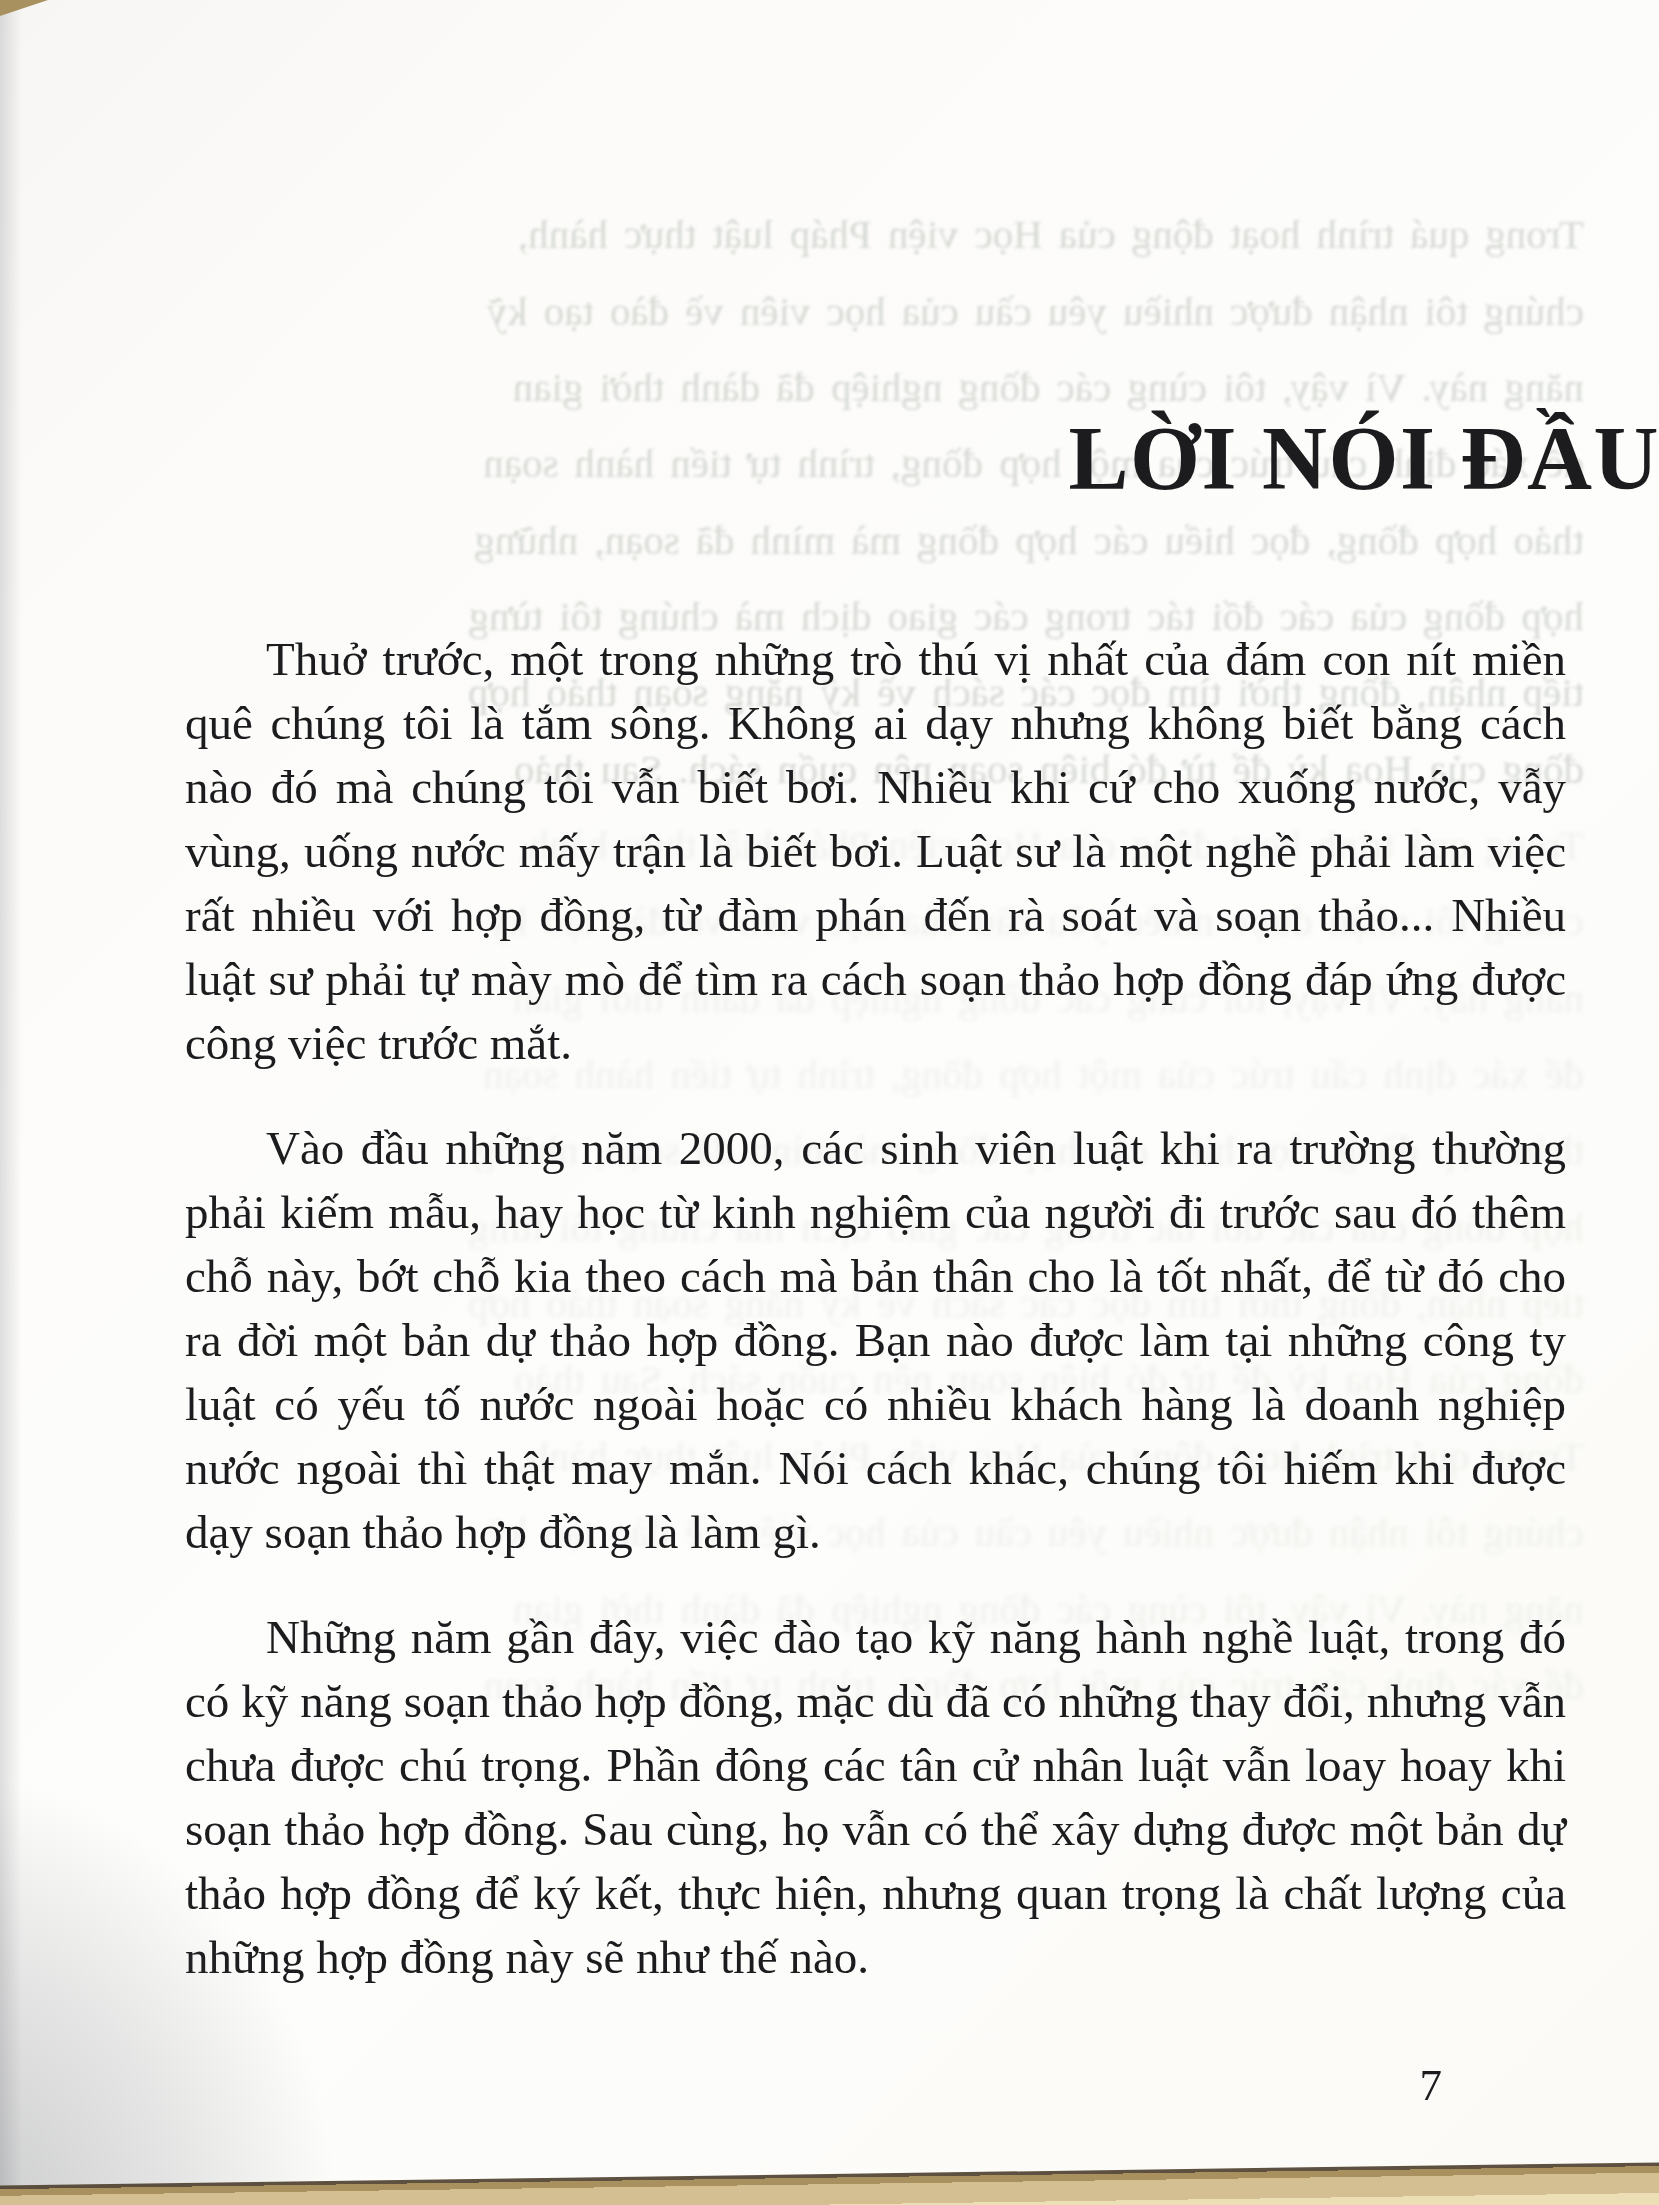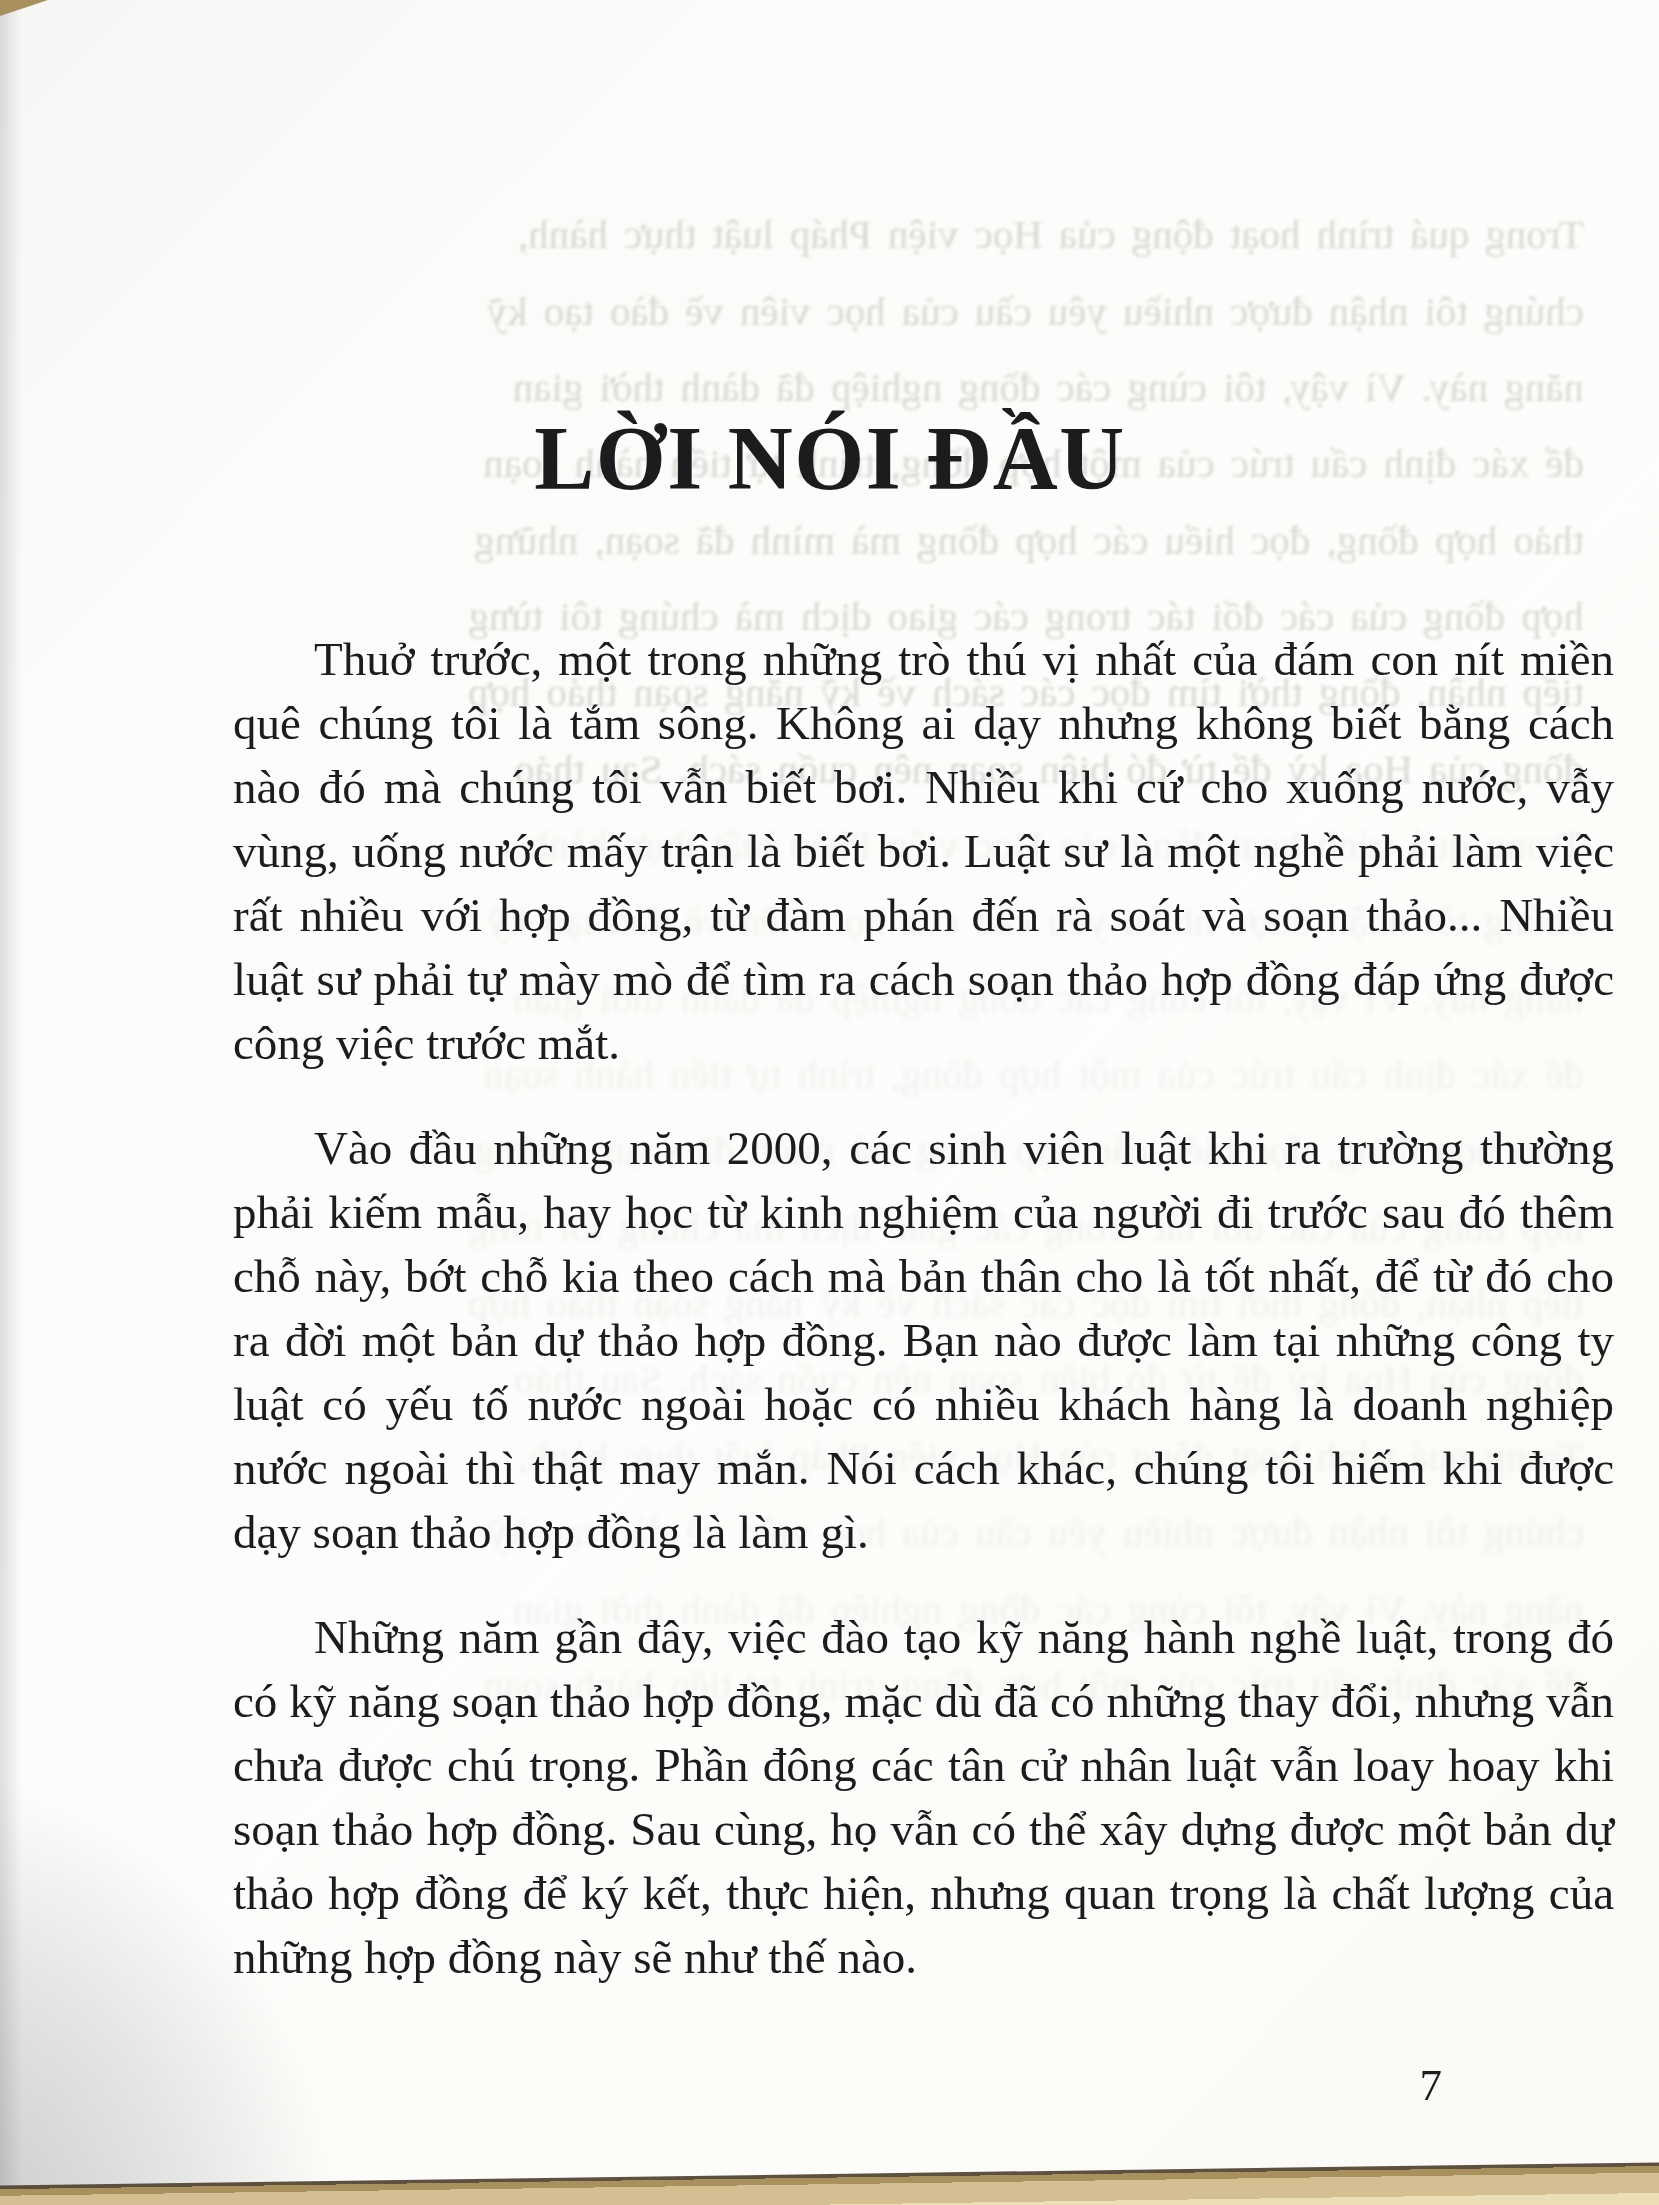--- a/index.html
+++ b/index.html
@@ -25,32 +25,31 @@
     filter:blur(1.5px);
     opacity:.30;
     word-spacing:5.8px;
     white-space:nowrap;overflow:hidden;
   }
   .bleed-line.ghost{opacity:.10;filter:blur(2.2px);}
 
   
   .title-wrap{
     position:absolute;top:407px;left:0;right:0;
-    text-align:center;z-index:3;
+    text-align:right;z-index:3;
   }
   .page-title{
     margin:0;
     font-size:90px;font-weight:bold;
     letter-spacing:1.5px;
     color:var(--ink,#1c1c1e);
   }
   .content{
     position:absolute;top:627px;left:185px;width:1381px;
     z-index:3;
-    margin-left:48px;
   }
   .content p{
     margin:0 0 41px 0;
     font-size:47px;line-height:64px;
     text-align:justify;text-indent:81px;
     color:var(--ink,#1c1c1e);
   }
   .page-number{
     position:absolute;top:2059px;right:218px;
     font-size:45px;color:var(--ink,#1c1c1e);z-index:3;

